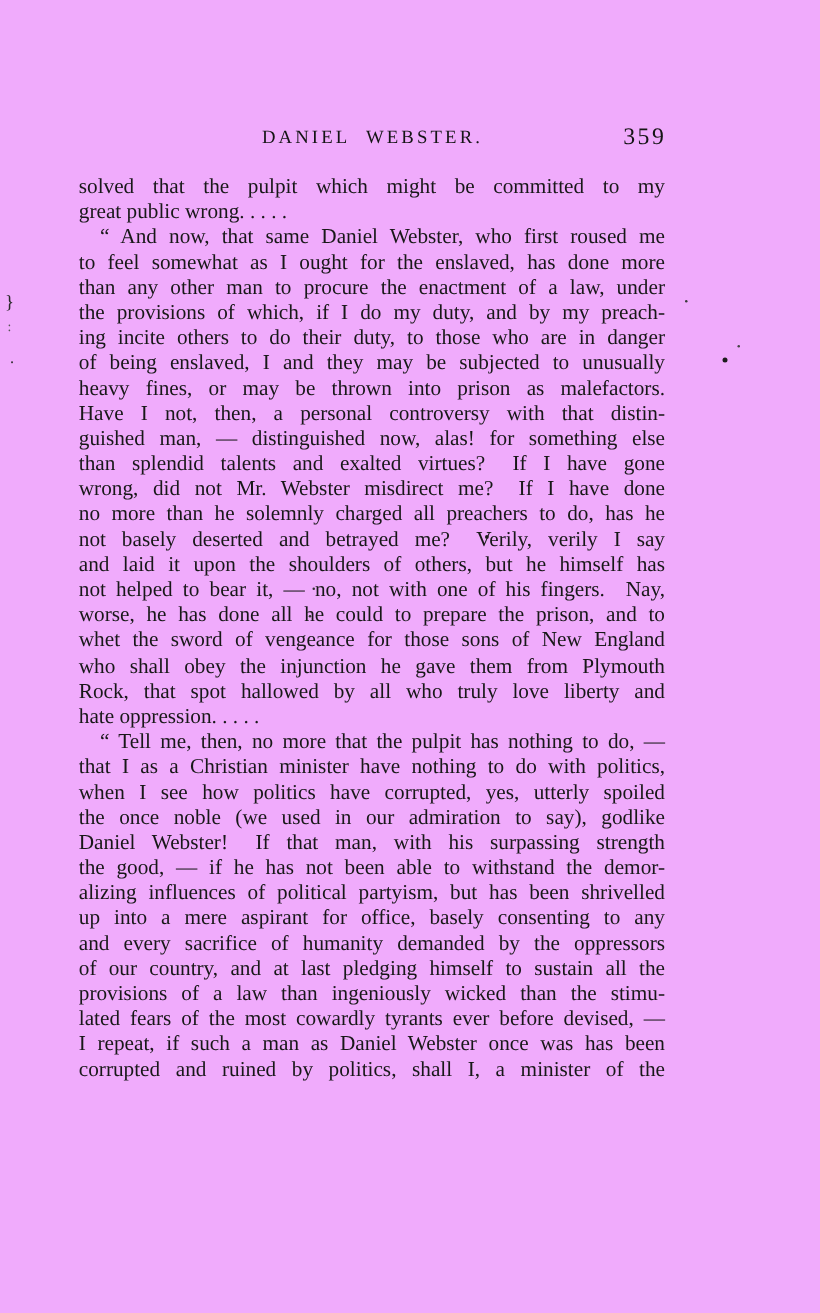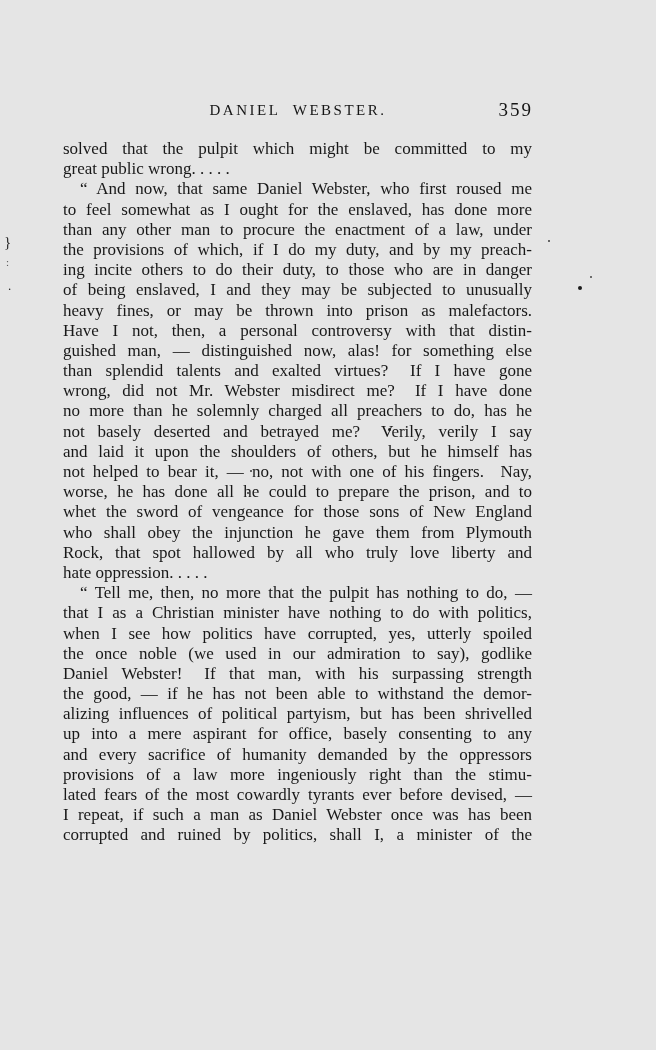--- a/index.html
+++ b/index.html
@@ -4,21 +4,21 @@
 <style>
   * { margin: 0; padding: 0; box-sizing: border-box; }
   html, body {
     width: 656px; height: 1050px;
     background: #ffffff;
     font-family: "Liberation Serif", "DejaVu Serif", serif;
   }
   .page {
     position: relative;
     width: 656px; height: 1050px;
-    background: #e5e5e5;
+    background: #f0abfc;
     color: #1a1a1a;
     overflow: hidden;
   }
   .running-header {
     position: absolute;
     left: 63px; top: 102px;
     width: 470px; height: 24px;
   }
   .header-title {
     display: block;
@@ -110,21 +110,22 @@
       <div class="paragraph">
         <div class="line indent">“ Tell me, then, no more that the pulpit has nothing to do, —</div>
         <div class="line">that I as a Christian minister have nothing to do with politics,</div>
         <div class="line">when I see how politics have corrupted, yes, utterly spoiled</div>
         <div class="line">the once noble (we used in our admiration to say), godlike</div>
         <div class="line">Daniel Webster!  If that man, with his surpassing strength</div>
         <div class="line">the good, — if he has not been able to withstand the demor-</div>
         <div class="line">alizing influences of political partyism, but has been shrivelled</div>
         <div class="line">up into a mere aspirant for office, basely consenting to any</div>
         <div class="line">and every sacrifice of humanity demanded by the oppressors</div>
-        <div class="line">provisions of a law more ingeniously right than the stimu-</div>
+        <div class="line">of our country, and at last pledging himself to sustain all the</div>
+        <div class="line">provisions of a law than ingeniously wicked than the stimu-</div>
         <div class="line">lated fears of the most cowardly tyrants ever before devised, —</div>
         <div class="line">I repeat, if such a man as Daniel Webster once was has been</div>
         <div class="line">corrupted and ruined by politics, shall I, a minister of the</div>
       </div>
     </div>
 
   <span class="artifact art-brace">}</span>
   <span class="artifact art-colon">:</span>
   <span class="artifact art-period">.</span>
   <span class="dot dot-a"></span>

